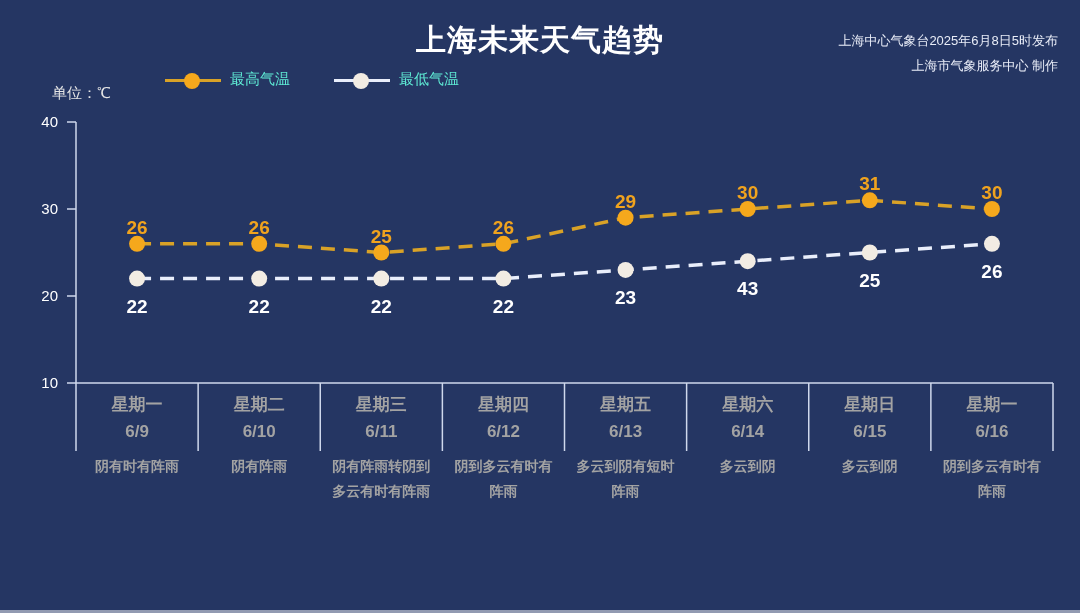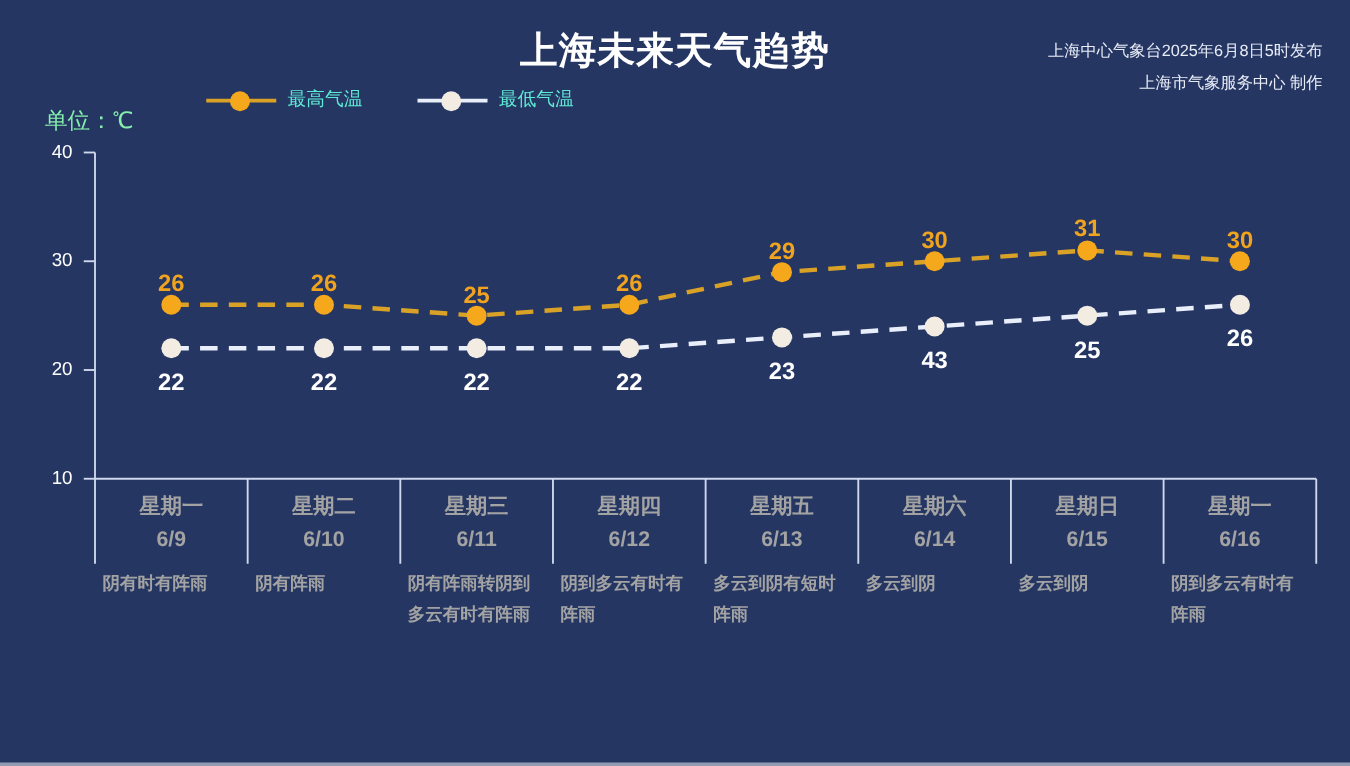--- a/index.html
+++ b/index.html
@@ -40,24 +40,24 @@
     text-align: right;
     color: #e8ecf7;
     font-size: 13px;
     line-height: 25px;
   }
   .credits div { white-space: nowrap; }
 
   
   .unit {
     position: absolute;
-    left: 36px;
+    left: 52px;
     top: 84px;
-    color: #86efac;
-    font-size: 18px;
+    color: #e5e5e5;
+    font-size: 15px;
     white-space: nowrap;
   }
   .legend {
     position: absolute;
     left: 165px;
     top: 70px;
     display: flex;
     align-items: center;
     gap: 44px;
   }
@@ -142,21 +142,21 @@
     font-size: 17px;
     font-weight: bold;
     line-height: 28px;
     white-space: nowrap;
   }
   .day-desc {
     margin-top: 8px;
     font-size: 14px;
     font-weight: bold;
     line-height: 25px;
-    text-align: left;
+    text-align: center;
     padding: 0 6px;
   }
 </style>
 </head>
 <body>
 
 <div id="root">
 
   <div class="title">上海未来天气趋势</div>
 

